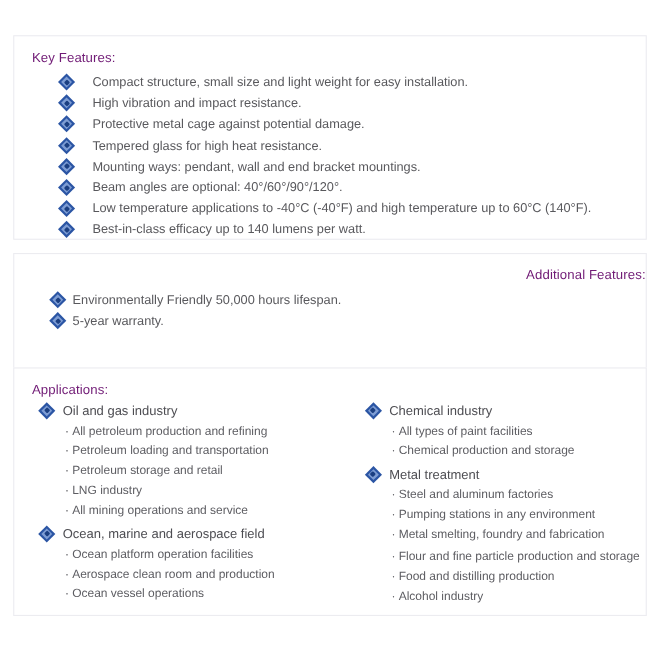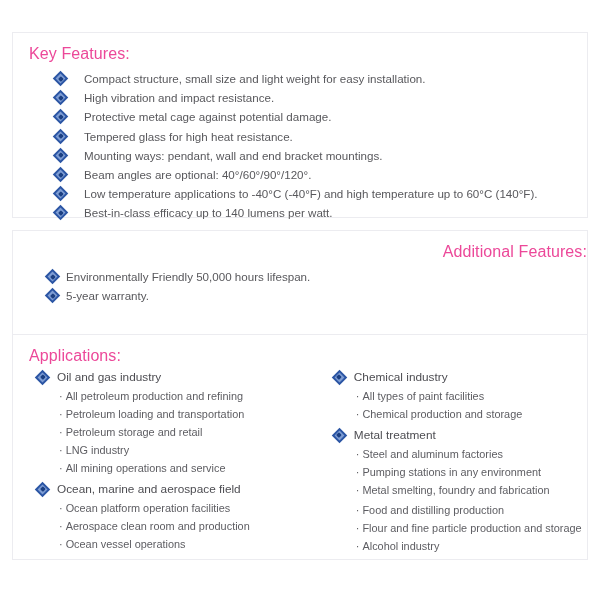--- a/index.html
+++ b/index.html
@@ -40,22 +40,22 @@
     top: 230px;
     height: 120px;
     text-align: right;
   }
   #panel-applications {
     top: 334px;
     height: 226px;
   }
 
   .panel-title {
-    font-size: 16px;
-    color: #ec4899;
+    font-size: 12px;
+    color: #701a75;
     padding: 12px 0 0 16px;
     letter-spacing: 0.1px;
     font-weight: 400;
   }
 
   
   .diamond {
     display: inline-block;
     position: relative;
     width: 11px;
@@ -340,22 +340,22 @@
           </div>
           <ul class="app-sub">
             <li><span class="dot">·</span><span>Steel and aluminum factories</span></li>
             <li><span class="dot">·</span><span>Pumping stations in any environment</span></li>
             <li><span class="dot">·</span><span>Metal smelting, foundry and fabrication</span></li>
           </ul>
         </div>
 
         <div class="app-group">
           <ul class="app-sub">
+            <li><span class="dot">·</span><span>Flour and fine particle production and storage</span></li>
             <li><span class="dot">·</span><span>Food and distilling production</span></li>
-            <li><span class="dot">·</span><span>Flour and fine particle production and storage</span></li>
             <li><span class="dot">·</span><span>Alcohol industry</span></li>
           </ul>
         </div>
 
       </div>
 
     </div>
   </section>
 
 </div>

